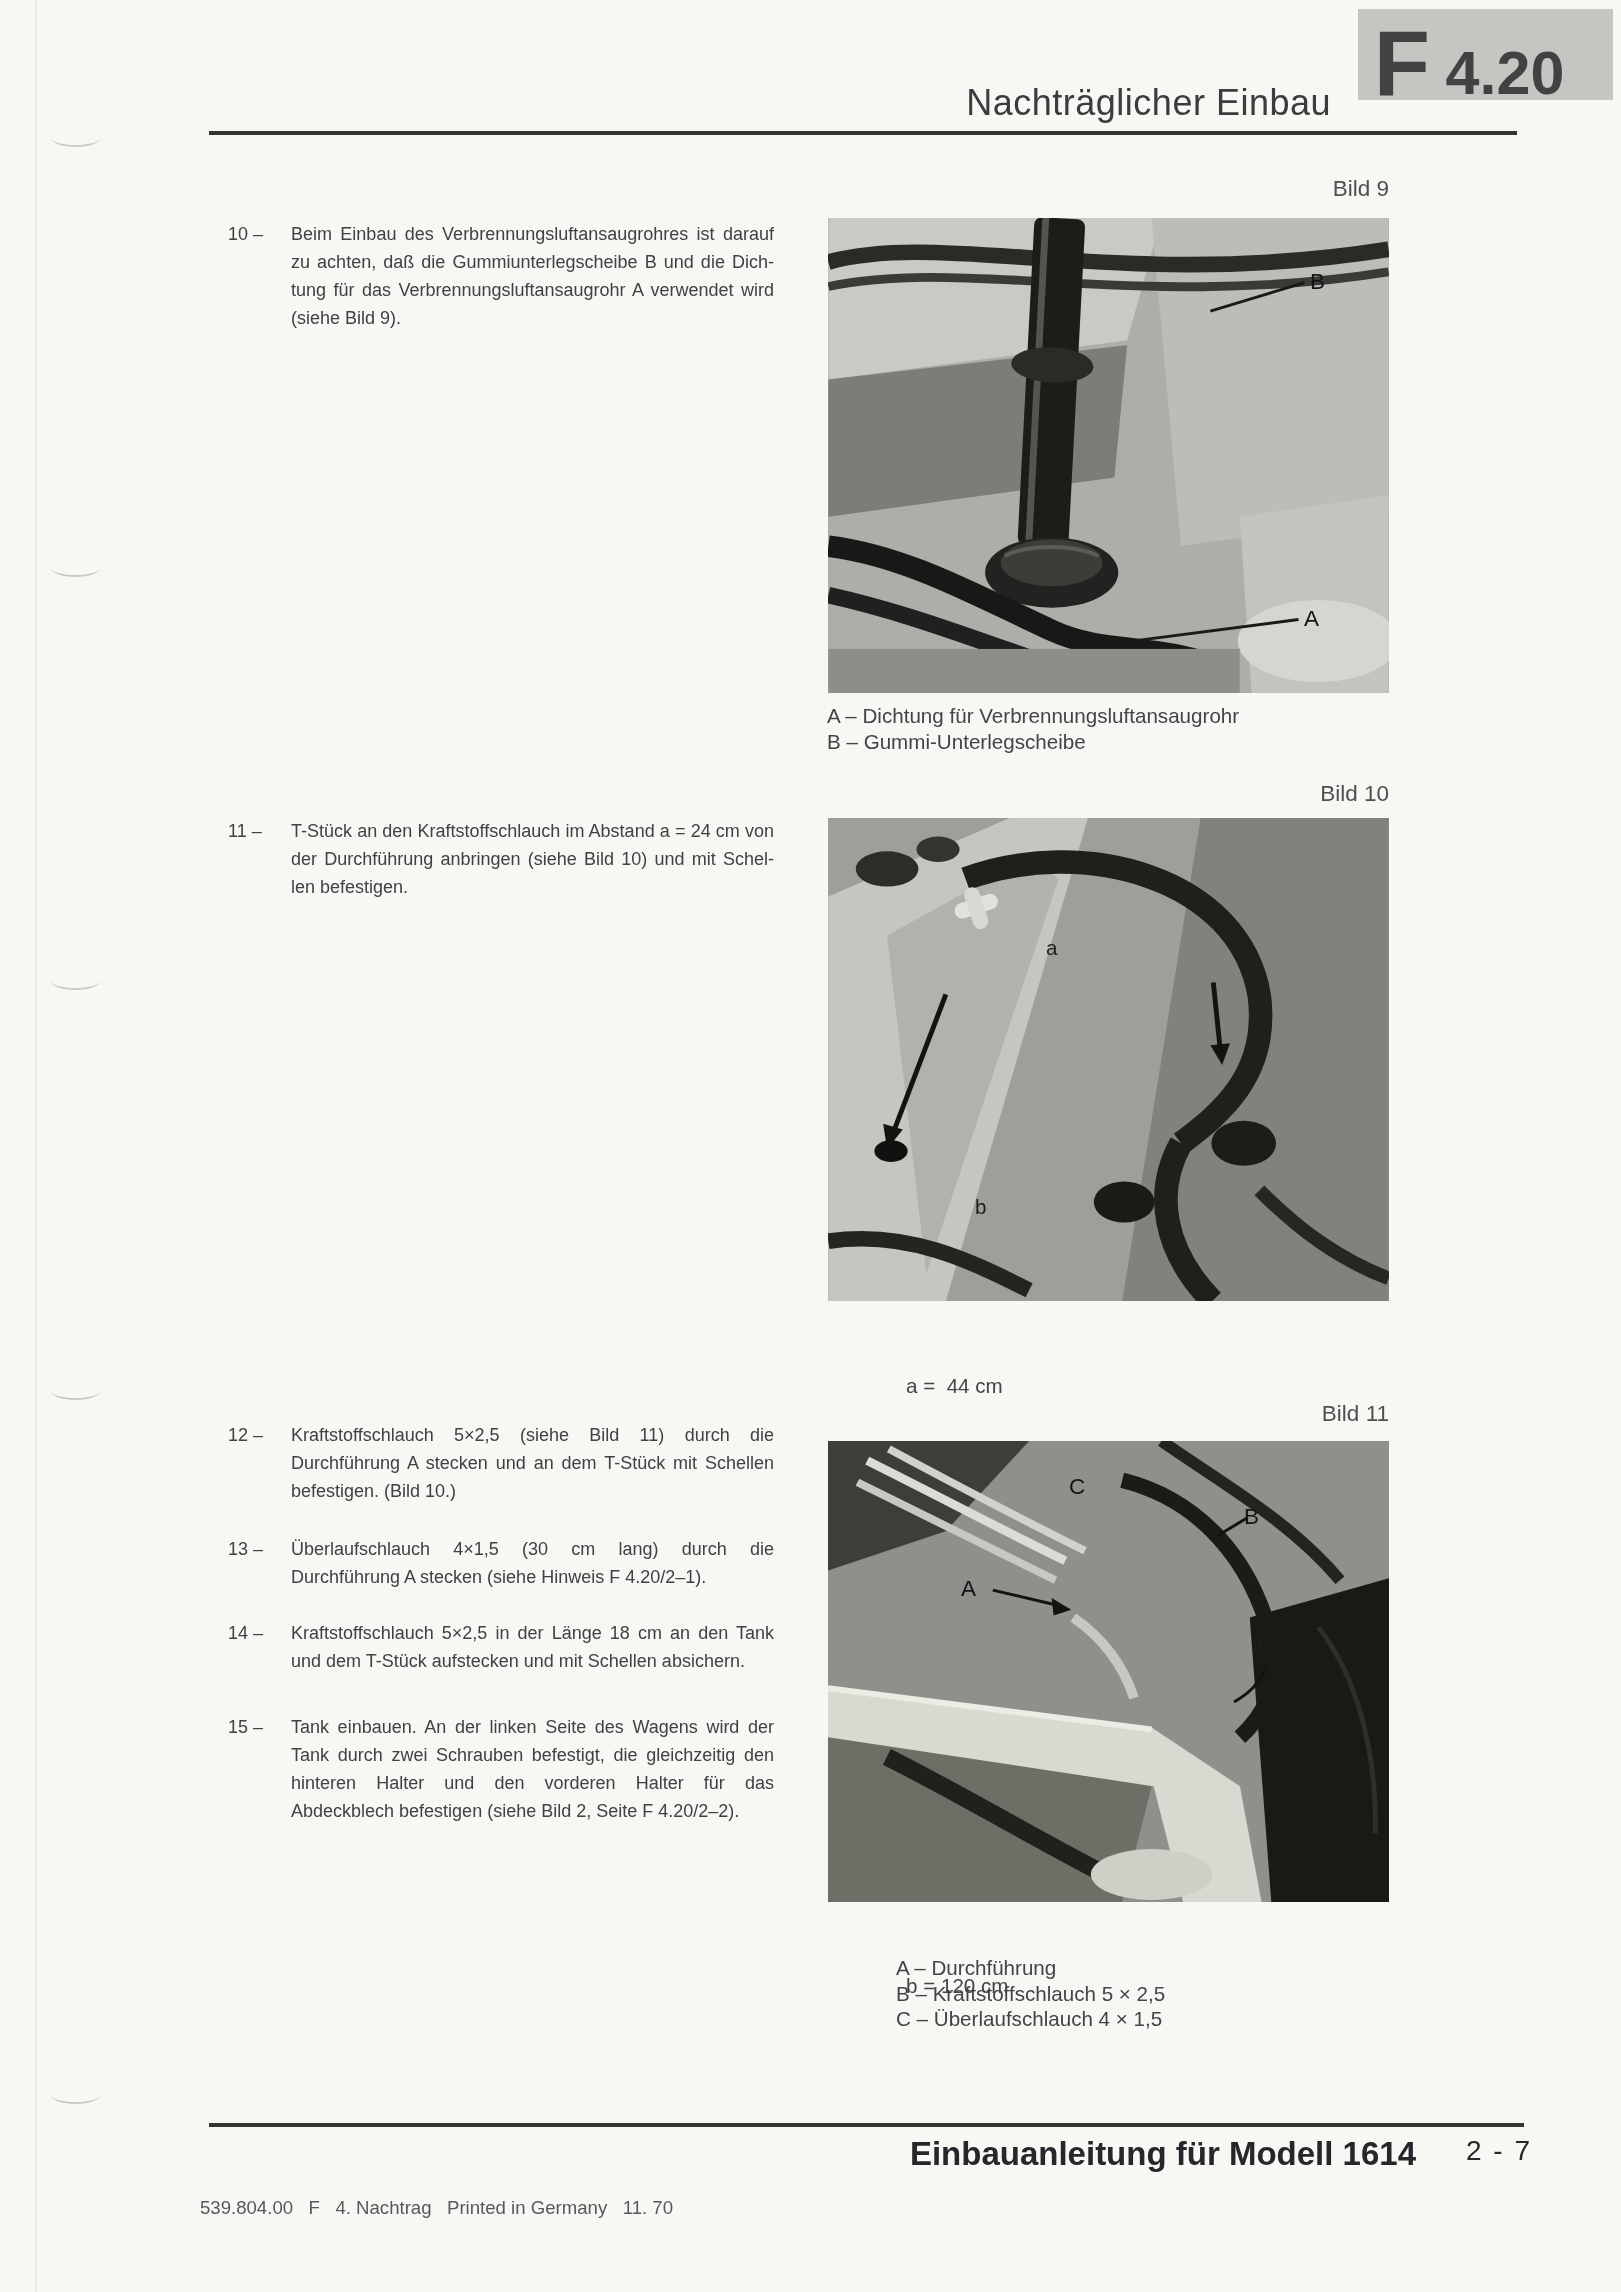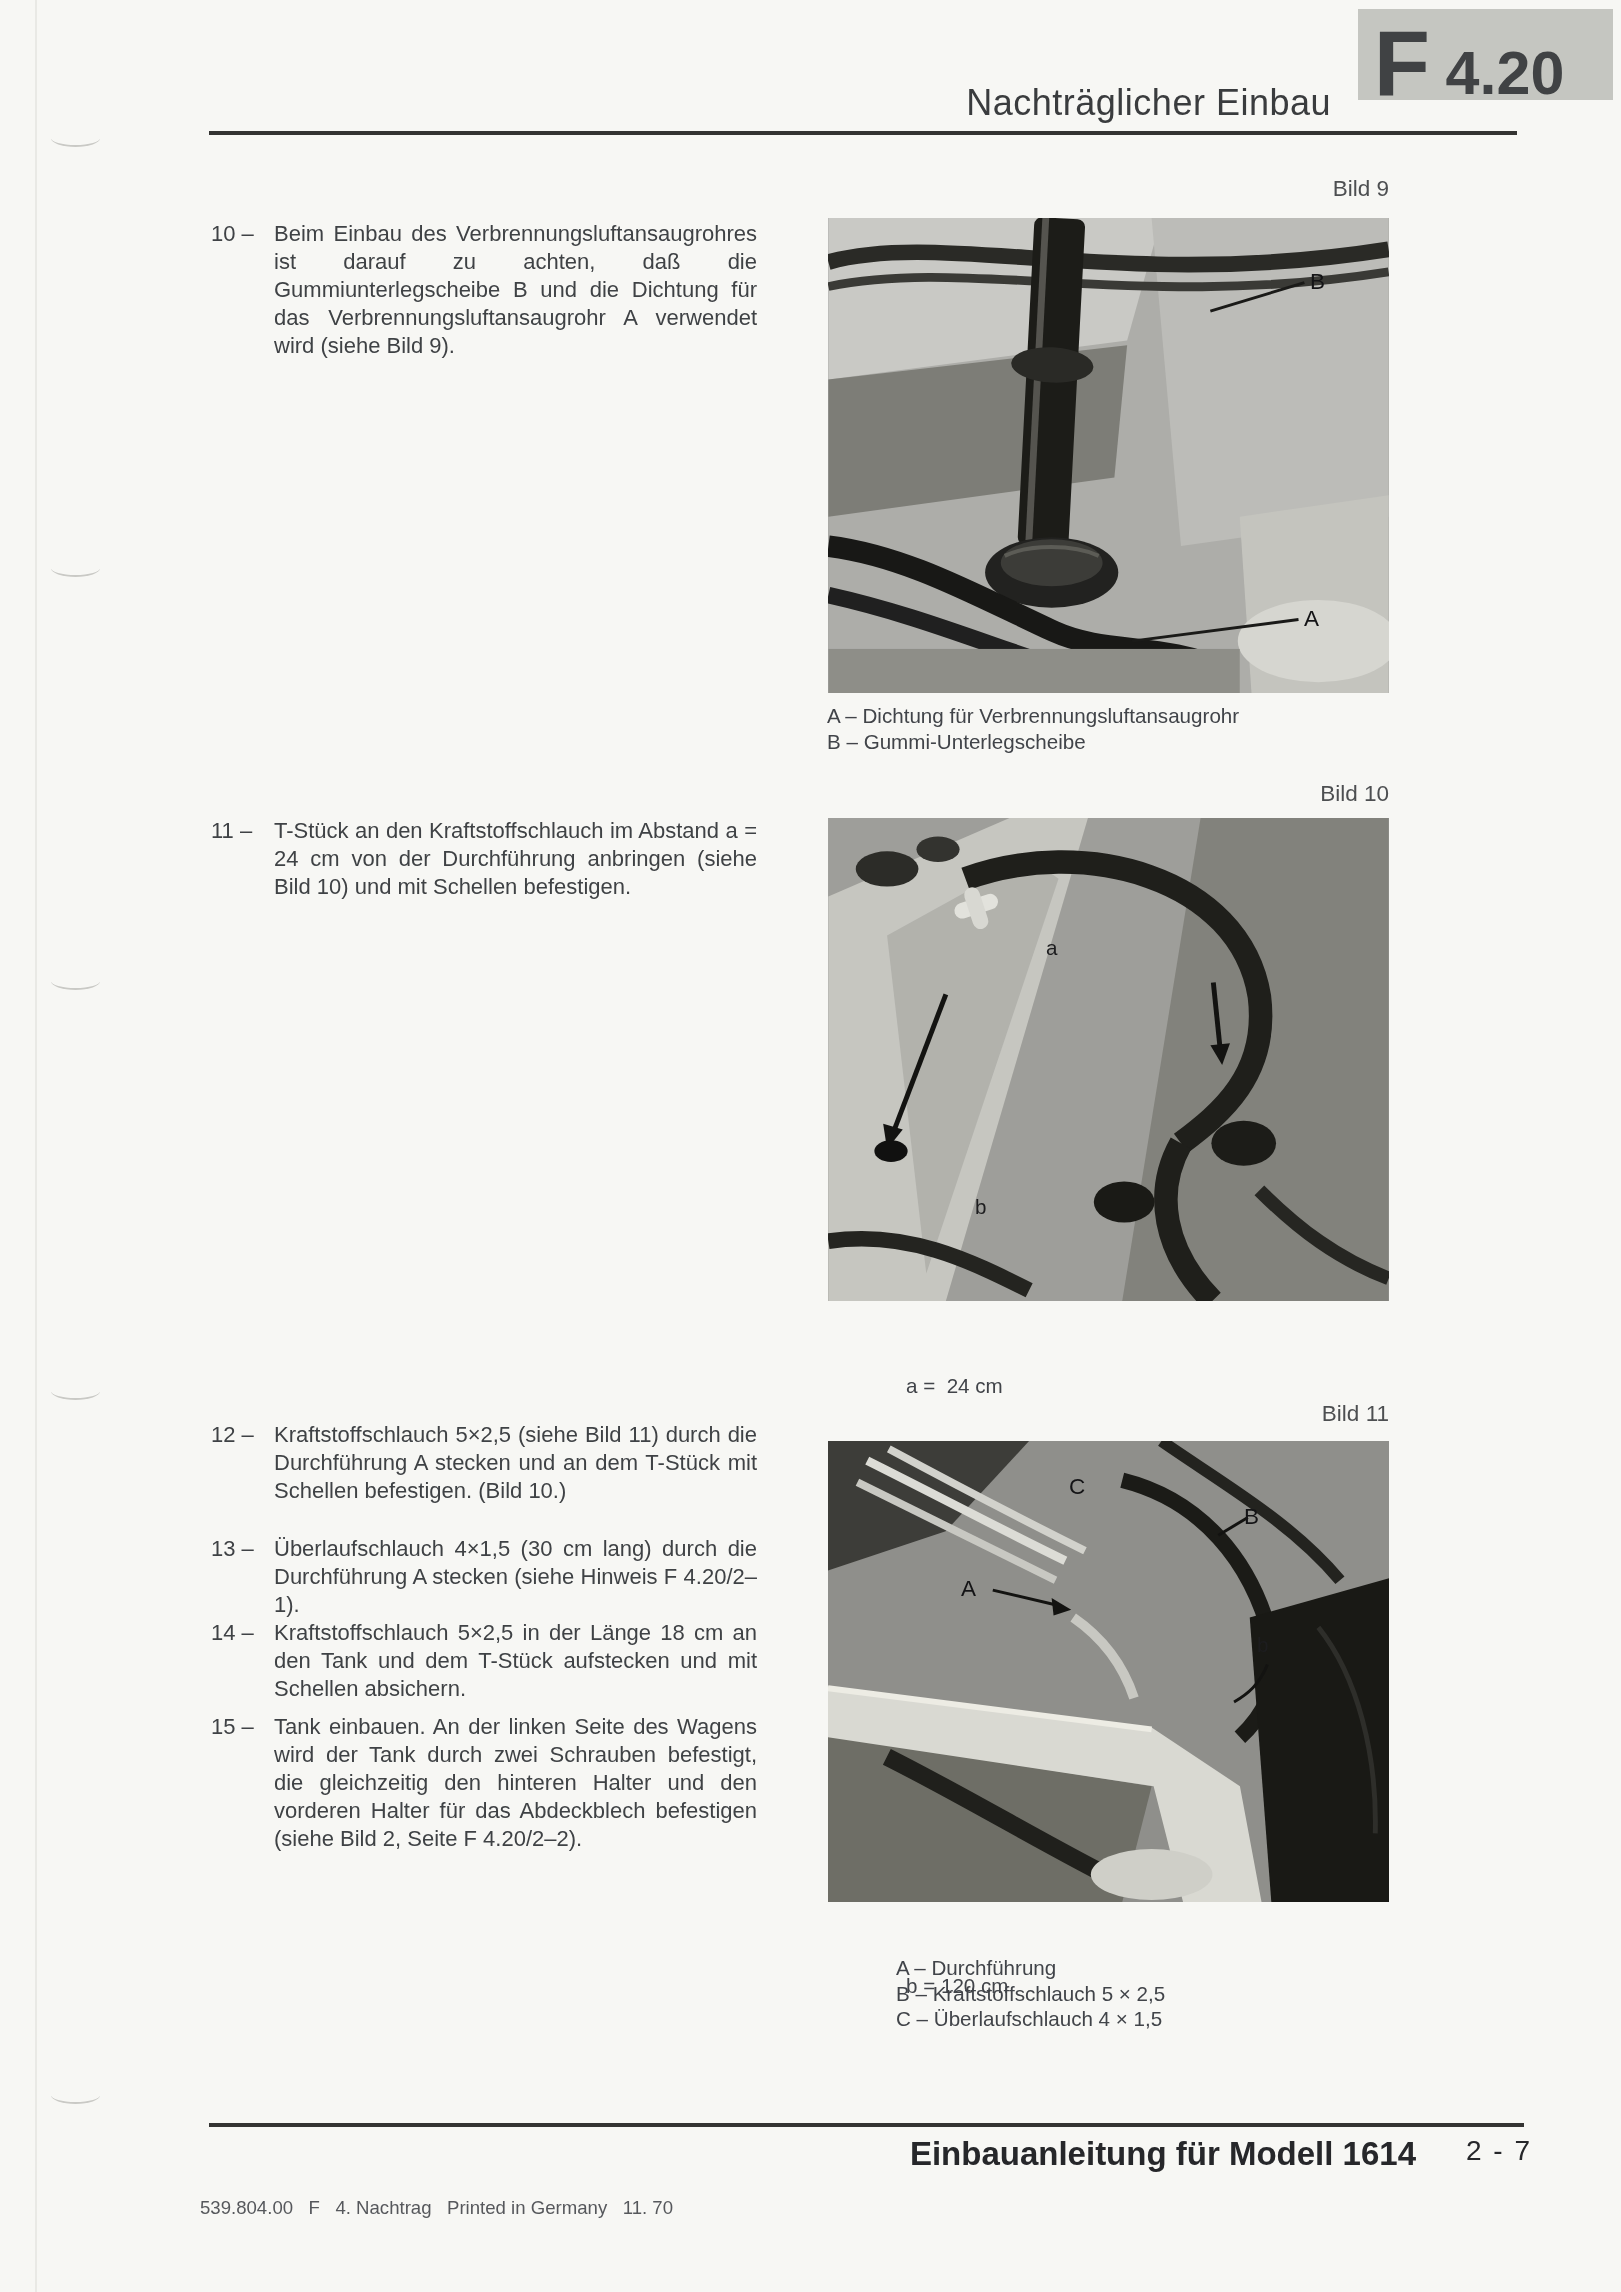--- a/index.html
+++ b/index.html
@@ -15,21 +15,21 @@
   
   .header-title{position:absolute;top:82px;right:290px;font-size:36px;color:#3a3c3e;letter-spacing:0.5px;}
   .code-box{position:absolute;left:1358px;top:8.8px;width:255px;height:91px;background:#c5c6c1;
     display:flex;align-items:flex-end;gap:15.7px;padding:0 9.8px 3.9px 15.7px;box-sizing:border-box;}
   .code-letter{font-size:92px;font-weight:bold;line-height:.72;color:#404244;}
   .code-num{font-size:61px;font-weight:bold;line-height:.74;color:#404244;}
   .rule{position:absolute;left:209px;width:1308px;height:3.9px;background:#343432;}
   .rule-top{top:131px;}
   .rule-bottom{top:2123px;width:1315px;}
   
-  .step{position:absolute;left:211px;width:546px;font-size:22px;line-height:28px;
+  .step{position:absolute;left:228px;width:546px;font-size:18px;line-height:28px;
     text-align:justify;padding-left:63px;box-sizing:border-box;color:#3f4245;}
   .step-num{position:absolute;left:0;top:0;width:63px;text-align:left;}
   
   .fig-label{position:absolute;right:232px;font-size:22.5px;color:#4d4f51;text-align:center;}
   .photo{position:absolute;left:828px;width:561px;overflow:hidden;background:#a6a6a2;}
   .photo svg{display:block;}
   .mark{position:absolute;font-size:22.5px;color:#141416;}
   .mark-small{font-size:20.6px;color:#1d1d1f;}
   .caption{position:absolute;font-size:20.6px;line-height:25.5px;color:#414449;}
   .caption.pre{white-space:pre;line-height:25.5px;}
@@ -134,21 +134,21 @@
     <ellipse cx="64" cy="340" rx="17" ry="11" fill="#111110"></ellipse>
     <ellipse cx="302" cy="392" rx="31" ry="21" fill="#1a1a16"></ellipse>
     <ellipse cx="424" cy="332" rx="33" ry="23" fill="#1c1c18"></ellipse>
     <path d="M0,432 C80,420 145,452 205,482" stroke="#242420" stroke-width="16" fill="none"></path>
     <path d="M440,380 C480,420 520,450 572,470" stroke="#262622" stroke-width="14" fill="none"></path>
   </svg>
   <span class="mark mark-small" style="left:218px;top:118px">a</span>
   <span class="mark mark-small" style="left:147px;top:377px">b</span>
 </div>
 <div class="caption pre" style="left:906px;top:1322px">
-  <div>a =  24 cm</div>
+  <div>a =  44 cm</div>
   <div>b = 120 cm</div>
 </div>
 
 <div class="fig-label" style="top:1401px">Bild 11</div>
 <div class="photo" style="top:1441px;height:461px">
   <svg width="561" height="461" viewBox="0 0 572 470">
     <rect width="572" height="470" fill="#8f8f8b"></rect>
     <path d="M0,0 L205,0 L120,92 L0,132 Z" fill="#3d3d39"></path>
     <path d="M40,20 C120,60 180,92 242,122" stroke="#dcdcd6" stroke-width="9" fill="none"></path>
     <path d="M62,8 C140,50 202,82 262,112" stroke="#d2d2cc" stroke-width="8" fill="none"></path>

